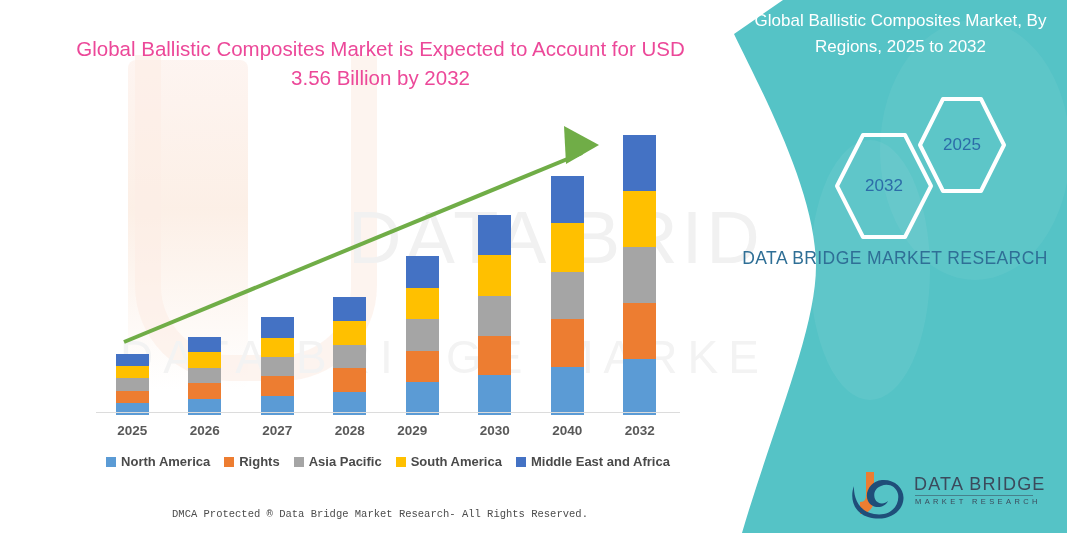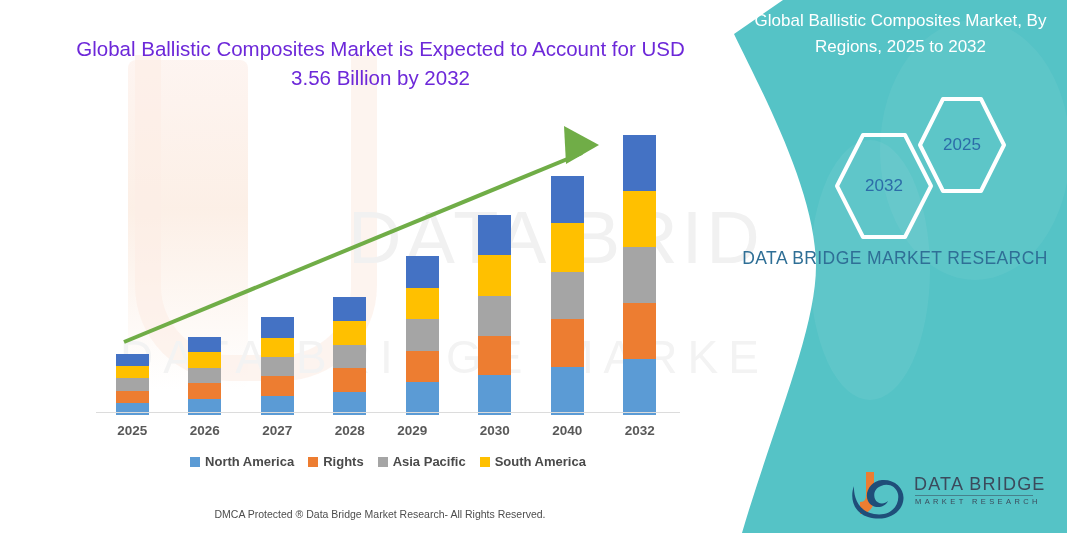--- a/index.html
+++ b/index.html
@@ -51,21 +51,21 @@
     user-select: none;
   }
   #watermark-1 { left: 348px; top: 195px; font-size: 74px; letter-spacing: 4px;}
   #watermark-2 { left: 120px; top: 330px; font-size: 46px; letter-spacing: 10px; color:#f3f3f3;}
 
   #page-title {
     position: absolute;
     left: 68px; top: 34px;
     width: 625px;
     text-align: center;
-    color: #6d28d9;
+    color: #ec4899;
     font-size: 20.5px;
     line-height: 29px;
     font-weight: 400;
   }
 
   
   #chart {
     position: absolute;
     left: 96px; top: 120px;
     width: 580px; height: 295px;
@@ -141,21 +141,21 @@
   }
 
   
   #footer {
     position: absolute;
     left: 0; top: 508px;
     width: 760px;
     display: flex;
     justify-content: center;
     gap: 44px;
-    font-family: Liberation Sans, sans-serif;
+    font-family: Liberation Mono, monospace;
     font-size: 10.5px;
     color: #4d4d4d;
     white-space: nowrap;
   }
 
   
   #right-panel {
     position: absolute;
     right: 0; top: 0;
     width: 347px; height: 533px;
@@ -341,20 +341,24 @@
         <span>Rights</span>
       </div>
       <div class="legend-item">
         <span class="legend-swatch" style="background: rgb(165, 165, 165);"></span>
         <span>Asia Pacific</span>
       </div>
       <div class="legend-item">
         <span class="legend-swatch" style="background: rgb(255, 192, 0);"></span>
         <span>South America</span>
       </div>
+      <div class="legend-item">
+        <span class="legend-swatch" style="background: rgb(68, 114, 196);"></span>
+        <span>Middle East and Africa</span>
+      </div>
     </div>
 
   <div id="footer">
     <span>DMCA Protected ® Data Bridge Market Research-  All Rights Reserved.</span>
   </div>
 </div>
 
 <div id="right-panel">
   <svg id="teal-shape" viewBox="0 0 347 533" preserveAspectRatio="none">
     <path d="M 63 0 L 347 0 L 347 533 L 22 533 C 52 430 96 330 96 266 C 96 192 42 92 14 34 Z" fill="#55c3c6"></path>

